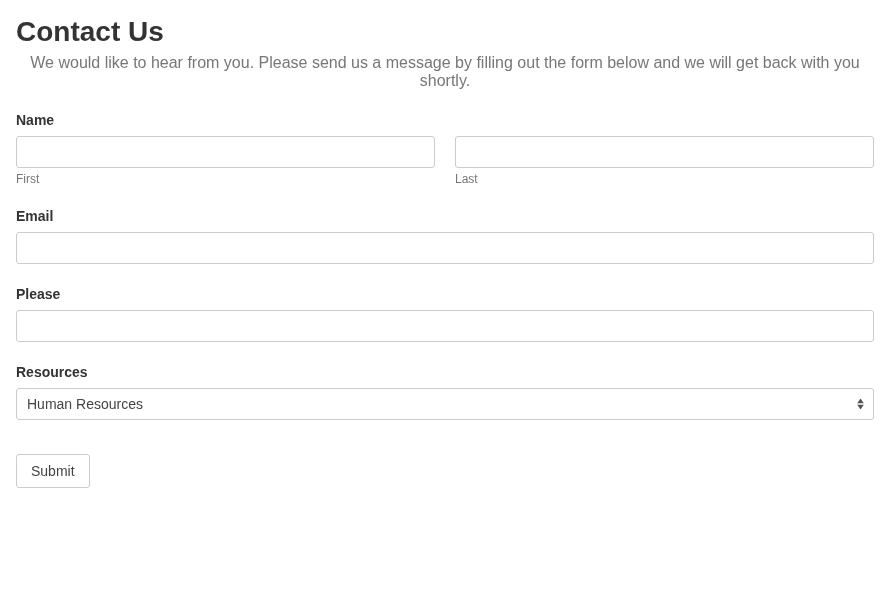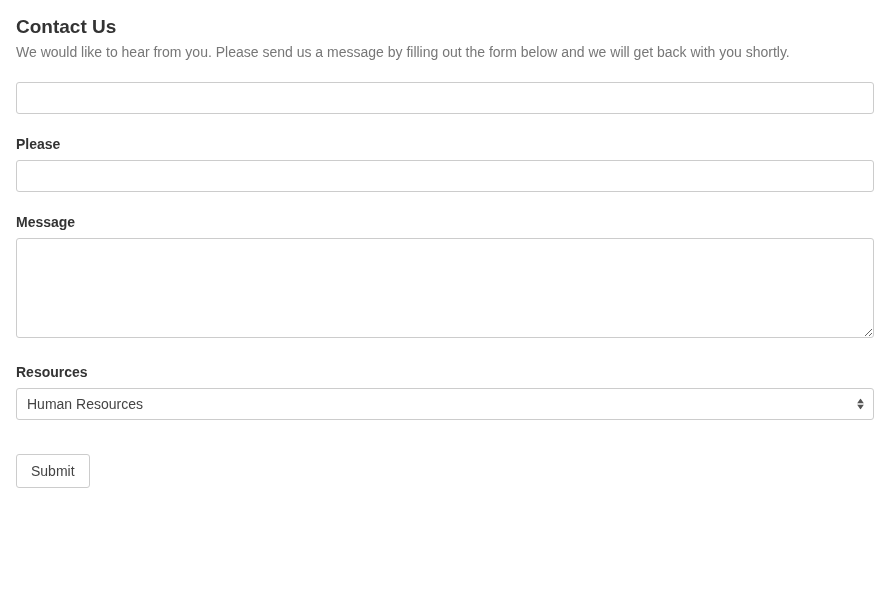--- a/index.html
+++ b/index.html
@@ -8,29 +8,30 @@
       padding: 0;
     }
     body {
       font-family: "Lucida Grande", "Lucida Sans Unicode", "Helvetica Neue", Helvetica, Arial, sans-serif;
       color: #333;
       background: #fff;
       padding: 16px;
       width: 890px;
     }
     .page-title {
-      font-size: 19px;
+      font-size: 28px;
       font-weight: 700;
       color: #333;
       margin-bottom: 6px;
     }
     .intro {
-      font-size: 14px;
+      font-size: 16px;
       color: #777;
       margin-bottom: 22px;
+      text-align: center;
     }
     .field-group {
       margin-bottom: 22px;
     }
     .field-label {
       font-size: 14px;
       font-weight: 700;
       color: #333;
       display: block;
       margin-bottom: 8px;
@@ -99,34 +100,44 @@
     }
   </style>
 </head>
 <body>
 
 <h1 class="page-title">Contact Us</h1>
 <p class="intro">We would like to hear from you. Please send us a message by filling out the form below and we will get back with you shortly.</p>
 
 <form>
 
+  <div class="field-group">
+    <label class="field-label">Name</label>
+    <div class="name-row">
+      <div class="name-col">
+        <input type="text" class="input" value="" style="">
+        <span class="sub-label">First</span>
+      </div>
+      <div class="name-col">
+        <input type="text" class="input" value="" style="">
+        <span class="sub-label">Last</span>
+      </div>
+    </div>
+  </div>
 
   <div class="field-group">
+    <label class="field-label">Email</label>
     <input type="text" class="input" value="" style="">
   </div>
 
   <div class="field-group">
     <label class="field-label">Please</label>
     <input type="text" class="input" value="" style="">
   </div>
 
-  <div class="field-group">
-    <label class="field-label">Message</label>
-    <textarea class="textarea" style=""></textarea>
-  </div>
 
   <div class="field-group">
     <label class="field-label">Resources</label>
     <div class="select-wrapper">
       <select class="select">
         <option>Human Resources</option>
       </select>
       <span class="select-arrows">
         <svg width="7" height="5" viewBox="0 0 7 5">
             <polygon points="3.5,0 7,5 0,5" fill="#555"></polygon>

